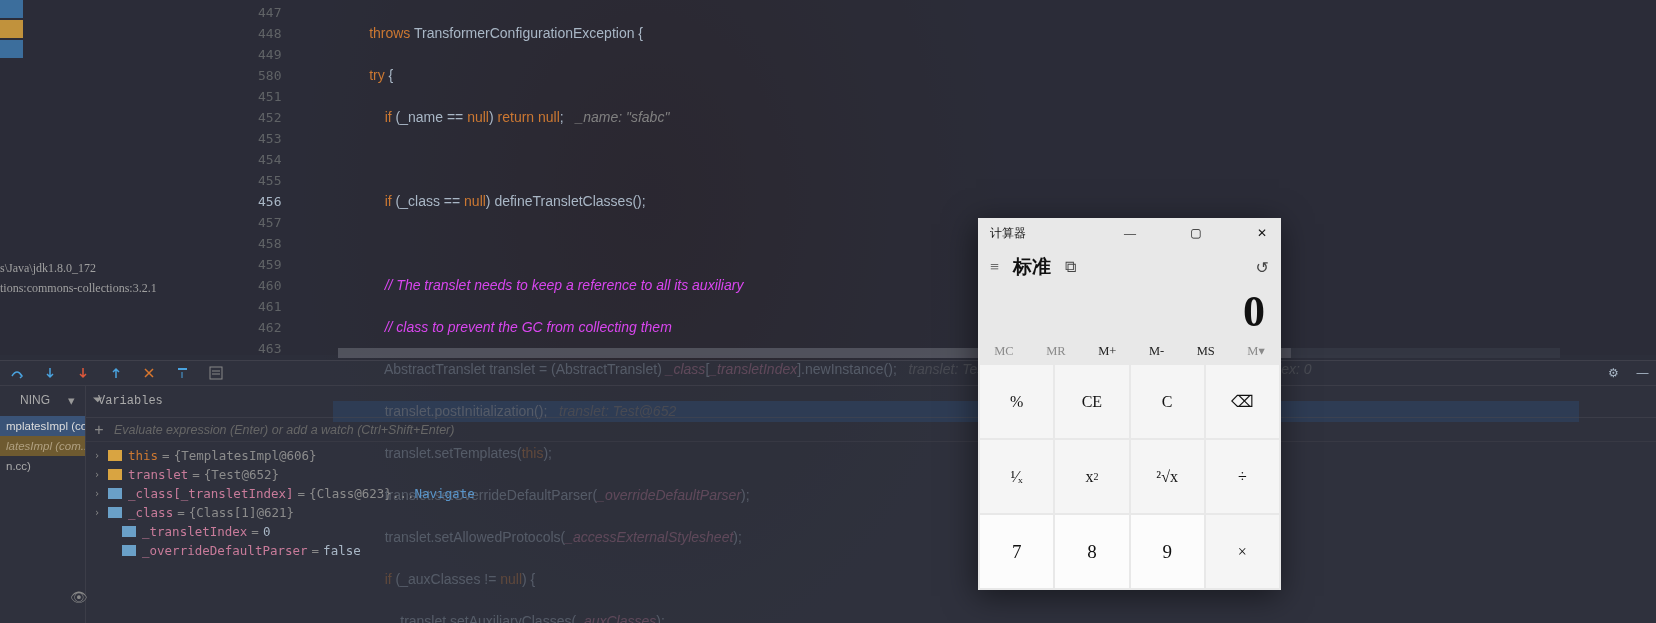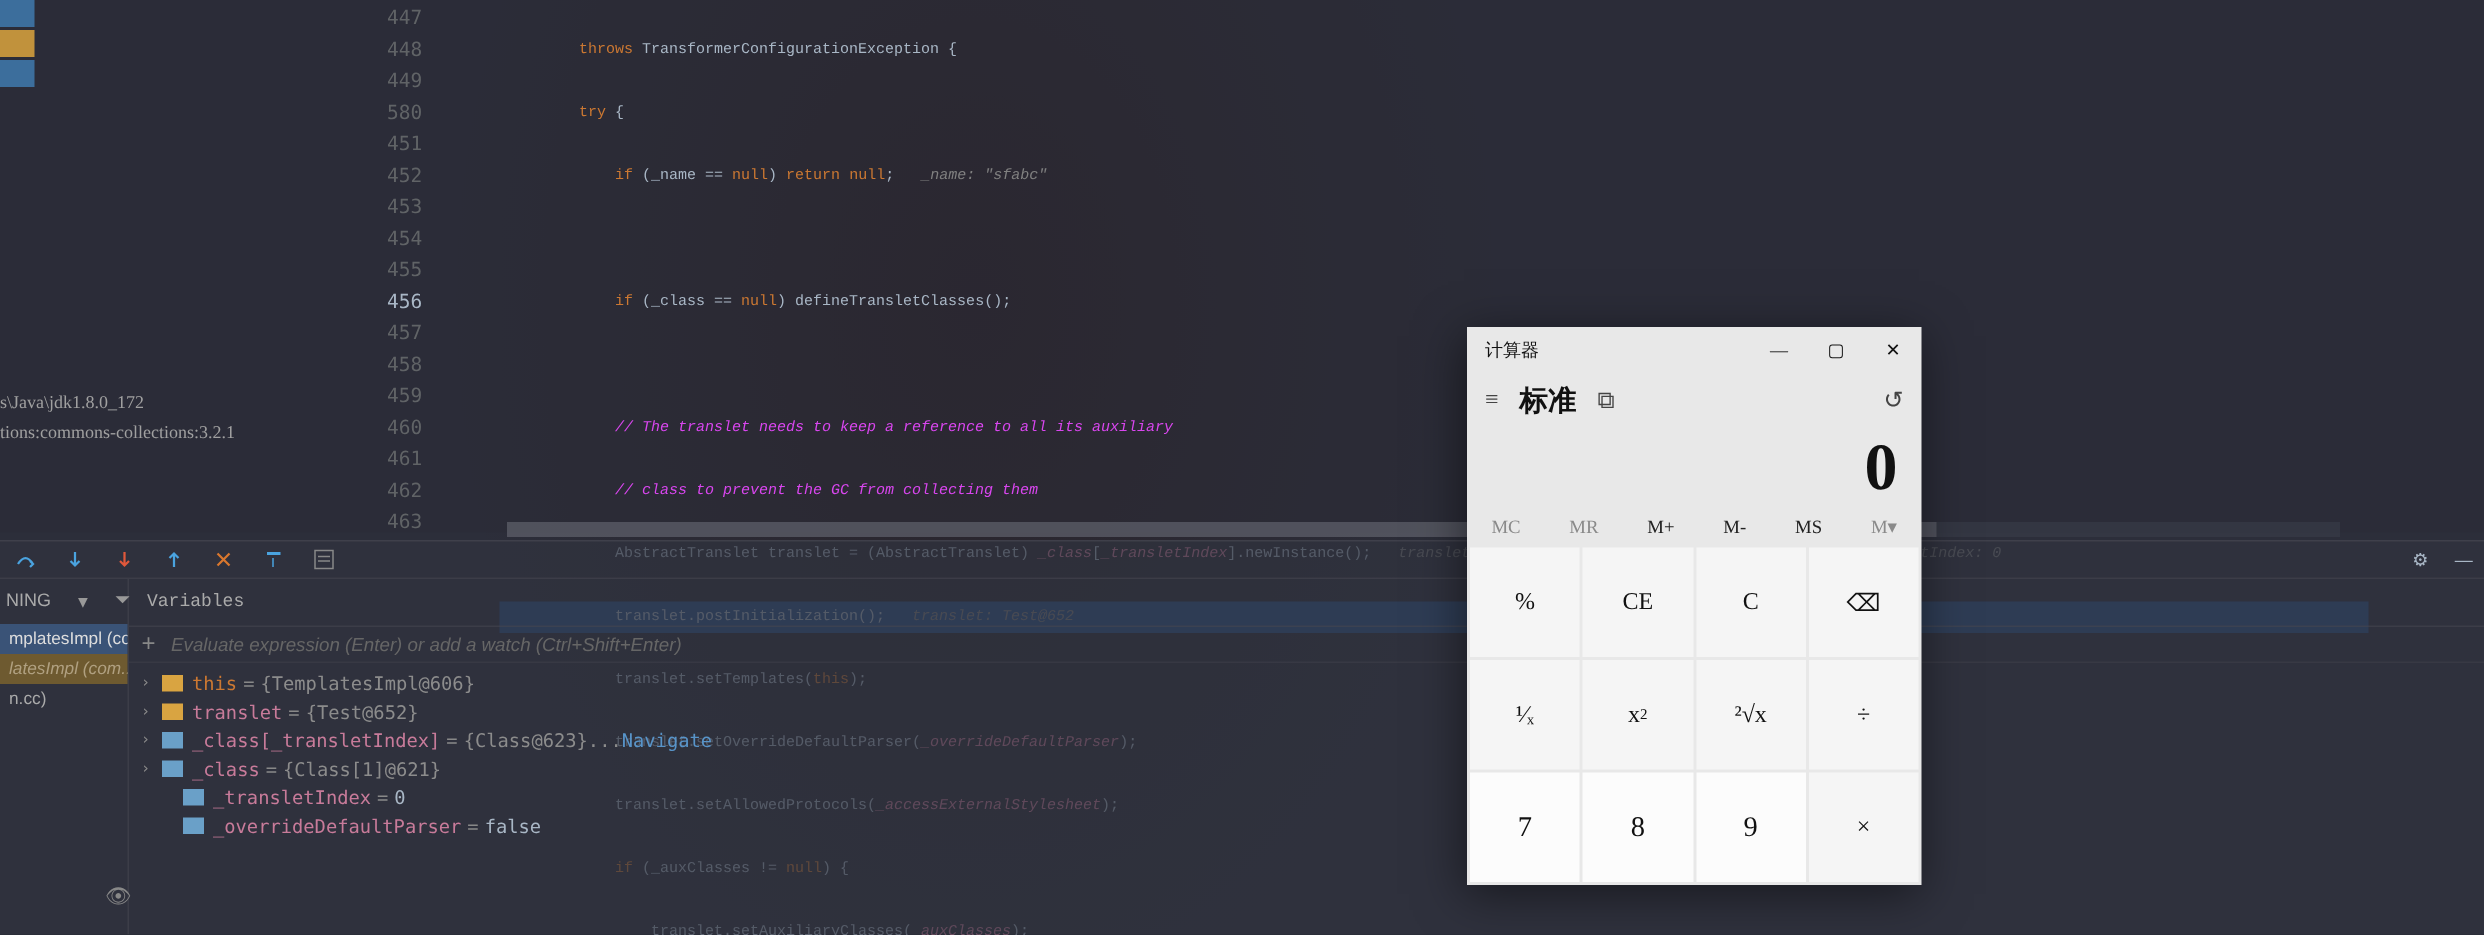--- a/index.html
+++ b/index.html
@@ -41,22 +41,22 @@
   color: #606366;
   font-family: "Consolas","Menlo",monospace;
   font-size: 13px;
   line-height: 21px;
 }
 .linenos div { padding-right: 6px; }
 .linenos .current { color:#a9b7c6; }
 .gutter-icons { width:35px; }
 .code {
   flex: 1;
-  font-family: Liberation Mono, monospace;
-  font-size: 10px;
+  font-family: Liberation Sans, sans-serif;
+  font-size: 14px;
   line-height: 21px;
   white-space: pre;
   padding-top: 2px;
   position: relative;
 }
 .code .line { height:21px; padding-left:0; }
 .code .hl-current { background:#2a5187; display:block; margin-left:-5px; padding-left:5px; width:1246px; }
 .kw { color:#cc7832; }
 .com { color:#d946ef; font-style:italic; }
 .hint { color:#808080; font-style:italic; }
@@ -95,21 +95,21 @@
 .frames {
   width:86px;
   border-right:1px solid rgba(70,70,80,0.6);
   position:relative;
 }
 .frame-tabs { position:absolute; top:30px; left:0; right:0; }
 .frame-tab { padding:4px 6px; font-size:11.5px; color:#aaa; white-space:nowrap; overflow:hidden; }
 .frame-tab.sel { background:#3a5377; color:#ddd; }
 .frame-tab.orange { background:#6e5a30; }
 .frame-ital { font-style:italic; color:#b0a080; }
-.running-lbl { display:flex; align-items:center; gap:18px; padding:6px 4px; color:#aaa;justify-content:space-between; }
+.running-lbl { display:flex; align-items:center; gap:18px; padding:6px 20px; color:#aaa;justify-content:space-between; }
 .funnel { font-size:13px; color:#999; }
 
 .vars-wrap { flex:1; display:flex; flex-direction:column; }
 .vars-title { height:32px; padding:8px 12px; border-bottom:1px solid rgba(70,70,80,0.6); color:#aaa; font-size:12px;font-family:Liberation Mono, monospace; }
 .watch-row { display:flex; align-items:center; height:24px; border-bottom:1px solid rgba(70,70,80,0.4); }
 .watch-add { width:26px; text-align:center; color:#888; font-size:16px; }
 .watch-input { flex:1; color:#666; font-style:italic; font-size:12.5px; padding-left:2px; }
 .var-tree { padding-top:4px; }
 .var-row { display:flex; align-items:center; height:19px; padding-left:8px; font-family:"Consolas",monospace; font-size:12.5px; }
 .var-row .chev { width:14px; color:#888; font-size:10px; }
@@ -122,21 +122,21 @@
 .eye-icon { position:absolute; left:70px; bottom:18px; color:#888; font-size:14px; }
 
 
 .calc {
   position:absolute; left:978px; top:218px; width:303px; height:372px;
   background:#e8e8e8; color:#111;
   box-shadow: -2px 6px 30px rgba(0,0,0,0.5);
   display:flex; flex-direction:column;
   font-family:"Segoe UI","Microsoft YaHei";
 }
-.calc-titlebar { height:30px; display:flex; align-items:center; }
+.calc-titlebar { height:30px; display:flex; align-items:center;gap:28px; }
 .calc-title { padding-left:12px; font-size:12px; flex:1; }
 .win-btn { width:38px; height:30px; display:flex; align-items:center; justify-content:center; font-size:12px; }
 .calc-head { display:flex; align-items:center; padding:6px 12px 0; gap:14px; }
 .calc-mode { font-size:19px; font-weight:600; }
 .ham,.pin,.hist { font-size:16px; color:#444; }
 .hist { margin-left:auto; }
 .calc-disp { text-align:right; font-size:44px; font-weight:600; padding:6px 16px 2px; }
 .calc-mem { display:flex; justify-content:space-around; padding:4px 0 6px; font-size:12.5px;align-items:center; }
 .calc-mem span { color:#8a8a8a; }
 .calc-mem .on { color:#222; }

